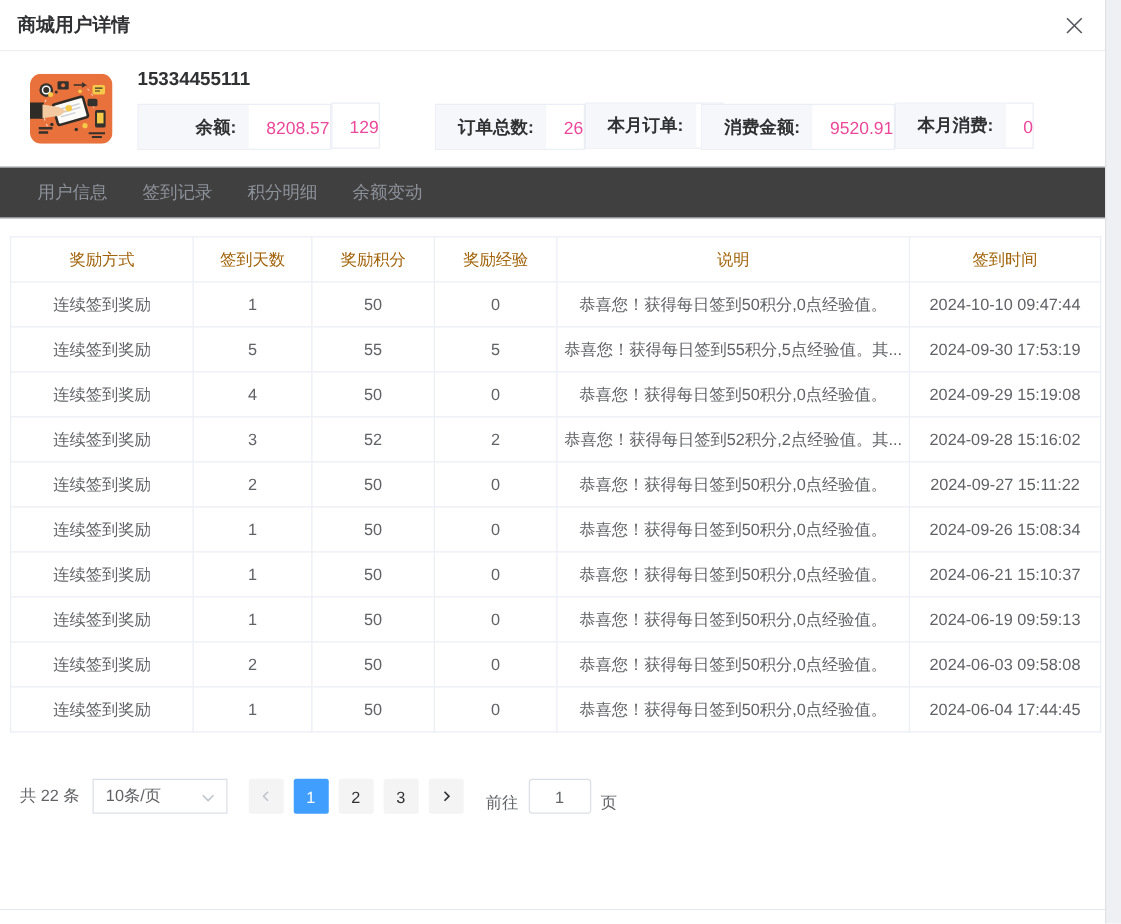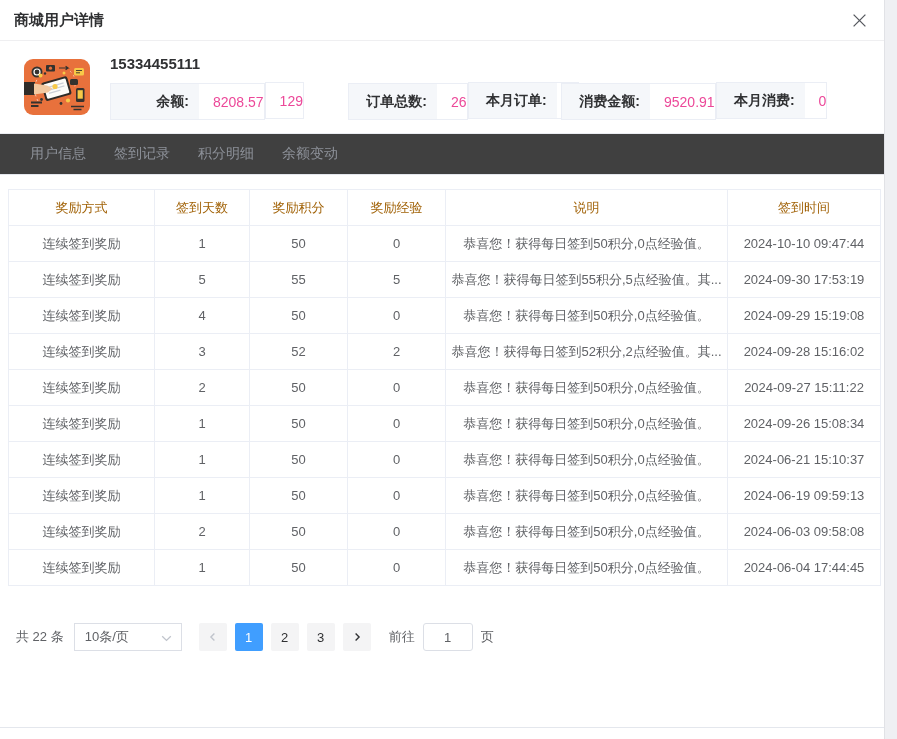--- a/index.html
+++ b/index.html
@@ -44,21 +44,21 @@
   .footer { margin:37px 0 0 16px; display:flex; align-items:center; font-size:13px; color:#606266; }
   .total { margin-right:10px; }
   .size-select { width:108px; height:28px; border:1px solid #dcdfe6; border-radius:0; background:#fff;
     display:flex; align-items:center; justify-content:space-between; padding:0 9px 0 10px;
     color:#606266; cursor:pointer; }
   .pager { display:flex; align-items:center; margin-left:13px; }
   .pg-btn { min-width:28px; height:28px; margin:0 4px; border-radius:2px; background:#f4f4f5;
     display:flex; align-items:center; justify-content:center; font-size:13px; color:#303133; cursor:pointer; }
   .pg-btn.active { background:#409eff; color:#fff; }
   .pg-btn.disabled { color:#c0c4cc; cursor:default; }
-  .goto { display:flex; align-items:center; margin-left:14px; }
+  .goto { display:flex; align-items:flex-end; margin-left:14px; }
   .goto-label { margin-right:8px; } .goto-suffix { margin-left:8px; }
   .goto-input { width:50px; height:28px; border:1px solid #dcdfe6; border-radius:3px; text-align:center;
     font-size:13px; color:#606266; outline:none; font-family:inherit; }
 </style>
 </head>
 <body>
 
 <div class="page">
   <div class="dialog">
 

